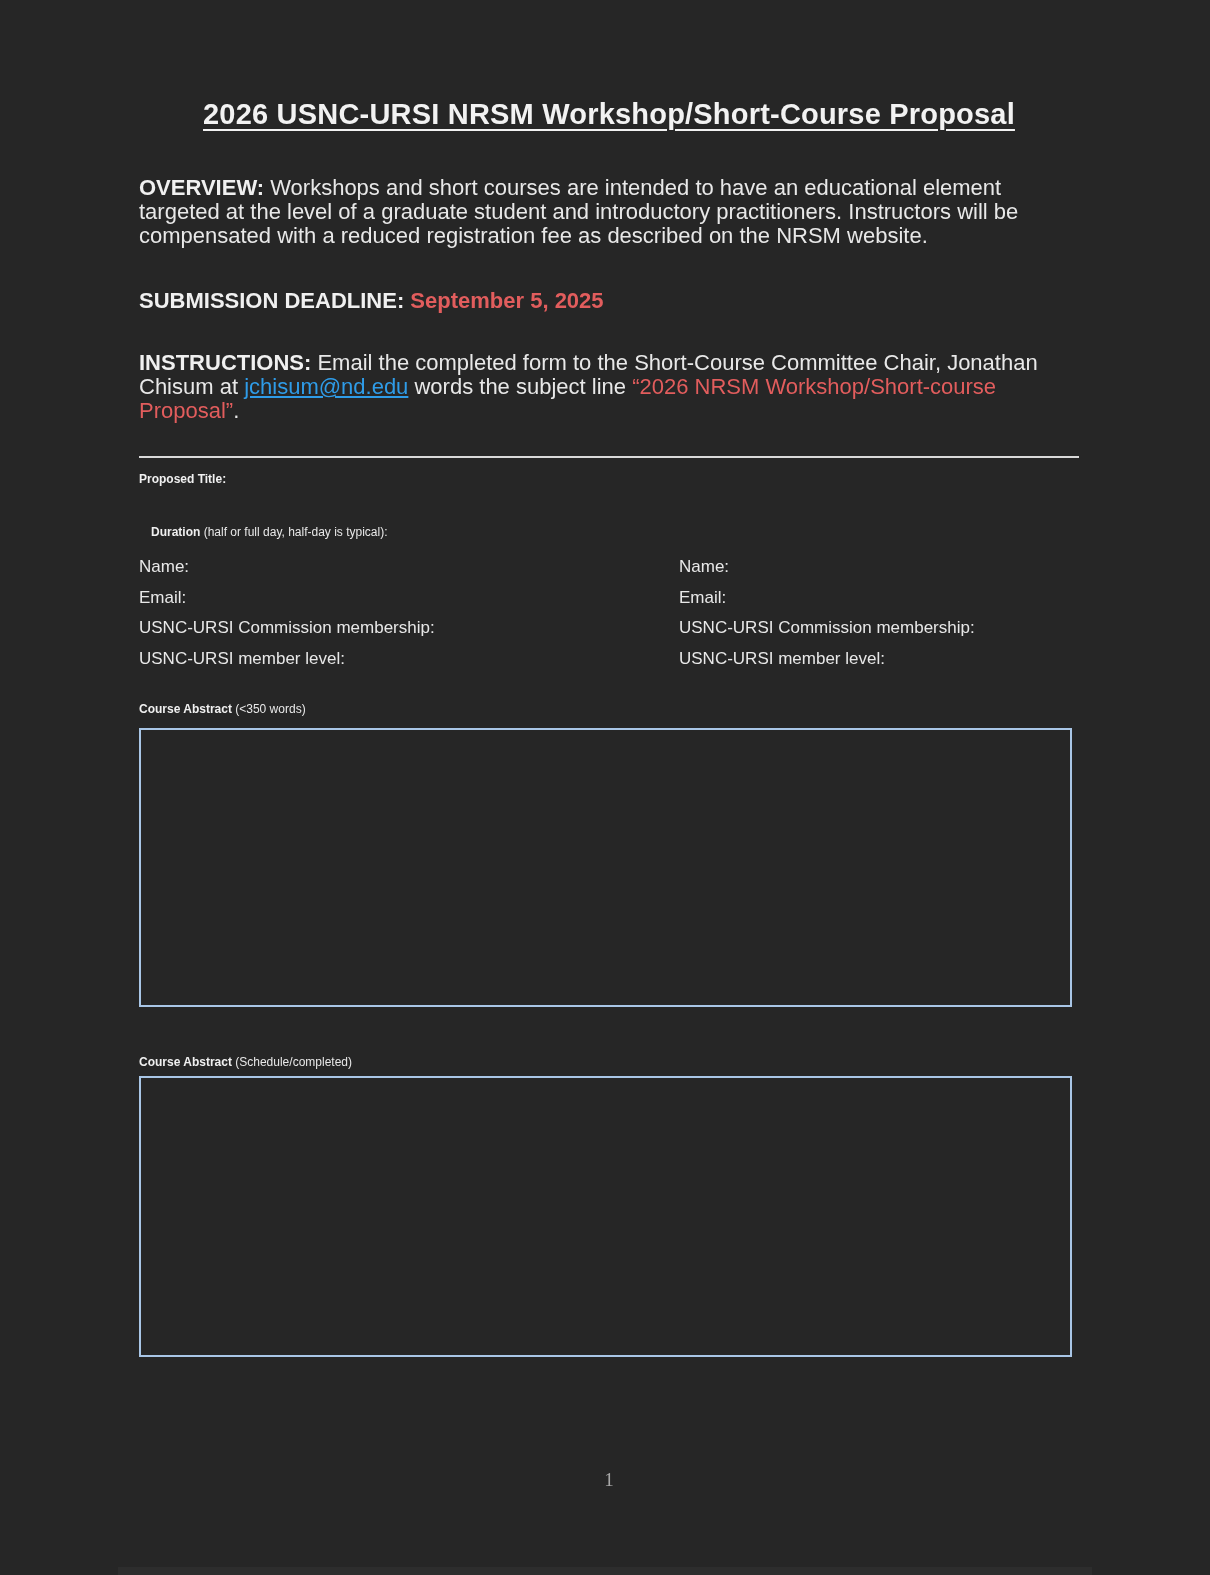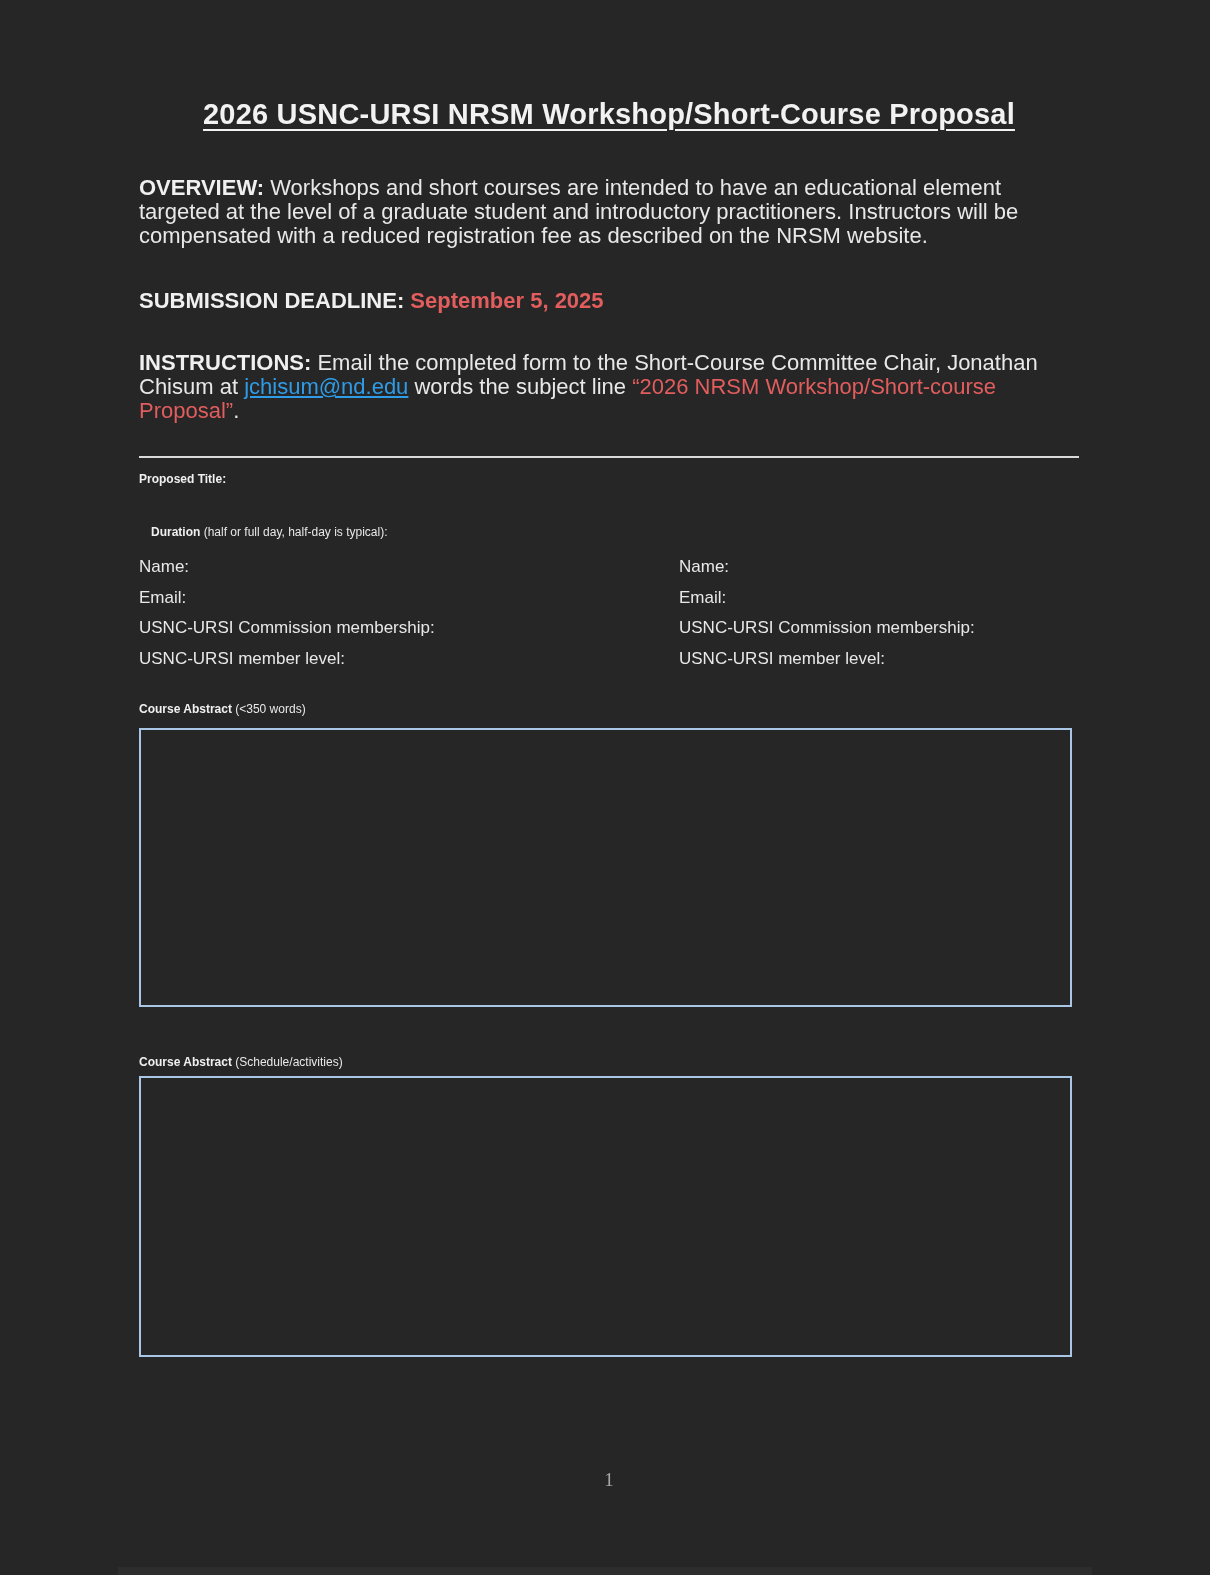--- a/index.html
+++ b/index.html
@@ -132,21 +132,21 @@
       <p>Email:</p>
       <p>USNC-URSI Commission membership:</p>
       <p>USNC-URSI member level:</p>
     </div>
   </div>
 
   <p class="field-line section-label"><strong>Course Abstract</strong><span> (&lt;350 words)</span></p>
 
   <div class="answer-box abstract-box"></div>
 
-  <p class="field-line outline-label"><strong>Course Abstract</strong><span> (Schedule/activities)</span></p>
+  <p class="field-line outline-label"><strong>Course Abstract</strong><span> (Schedule/completed)</span></p>
 
   <div class="answer-box outline-box"></div>
 
   <div class="page-number">1</div>
 
 </div>
 
 <div class="next-page-edge"></div>
 
 </body></html>

